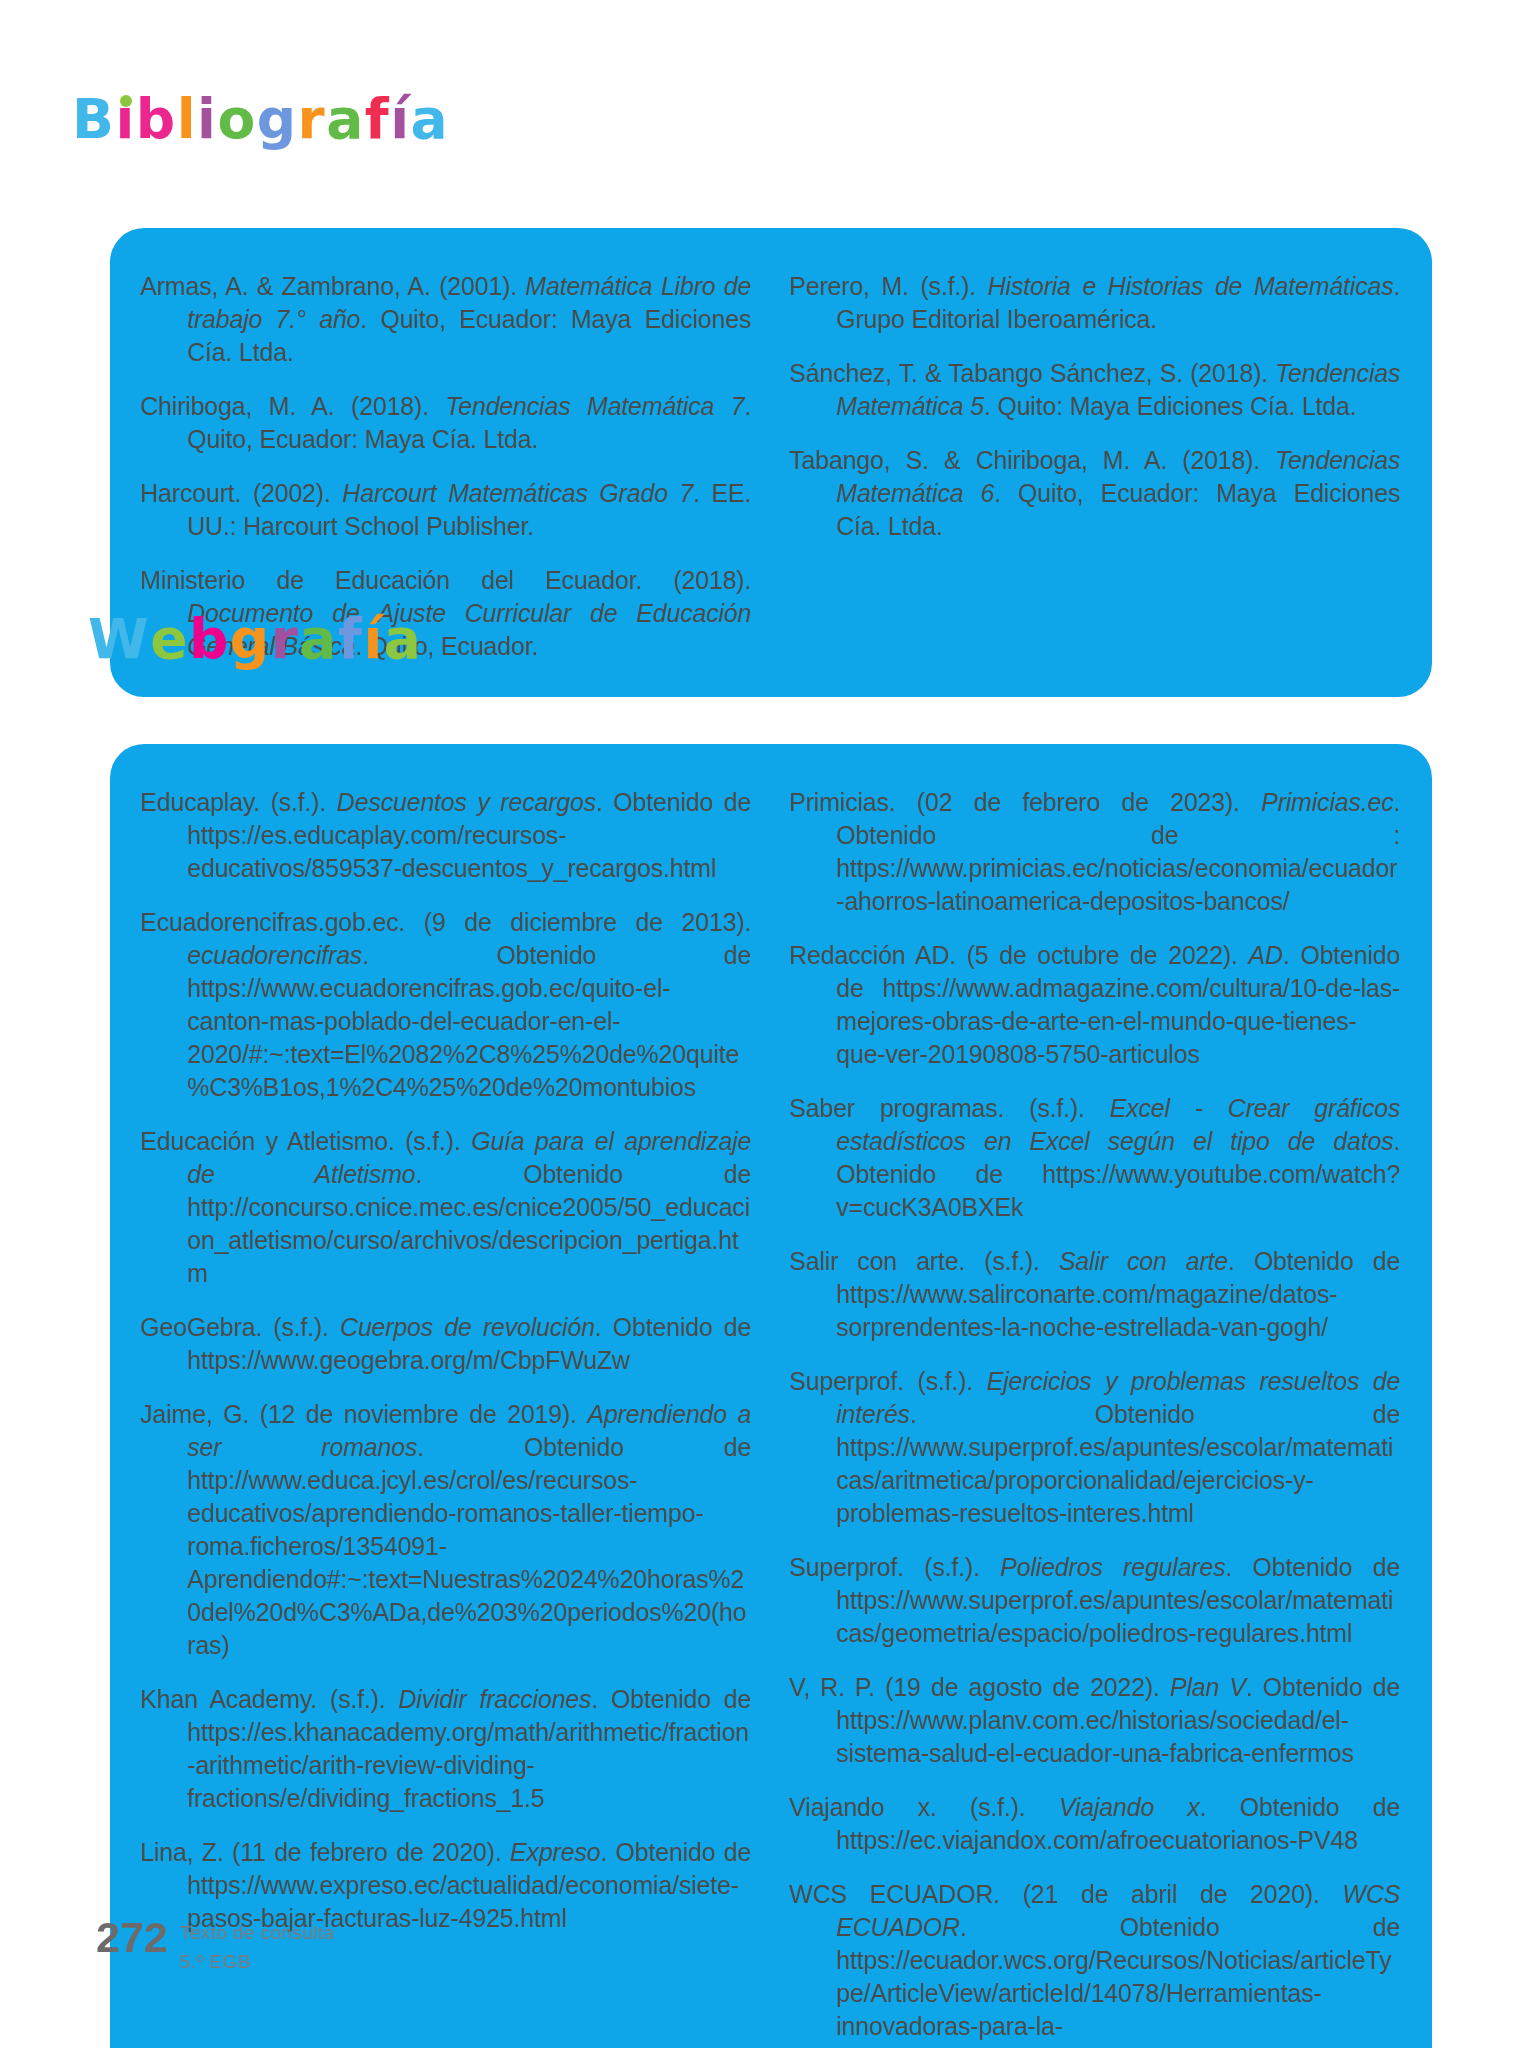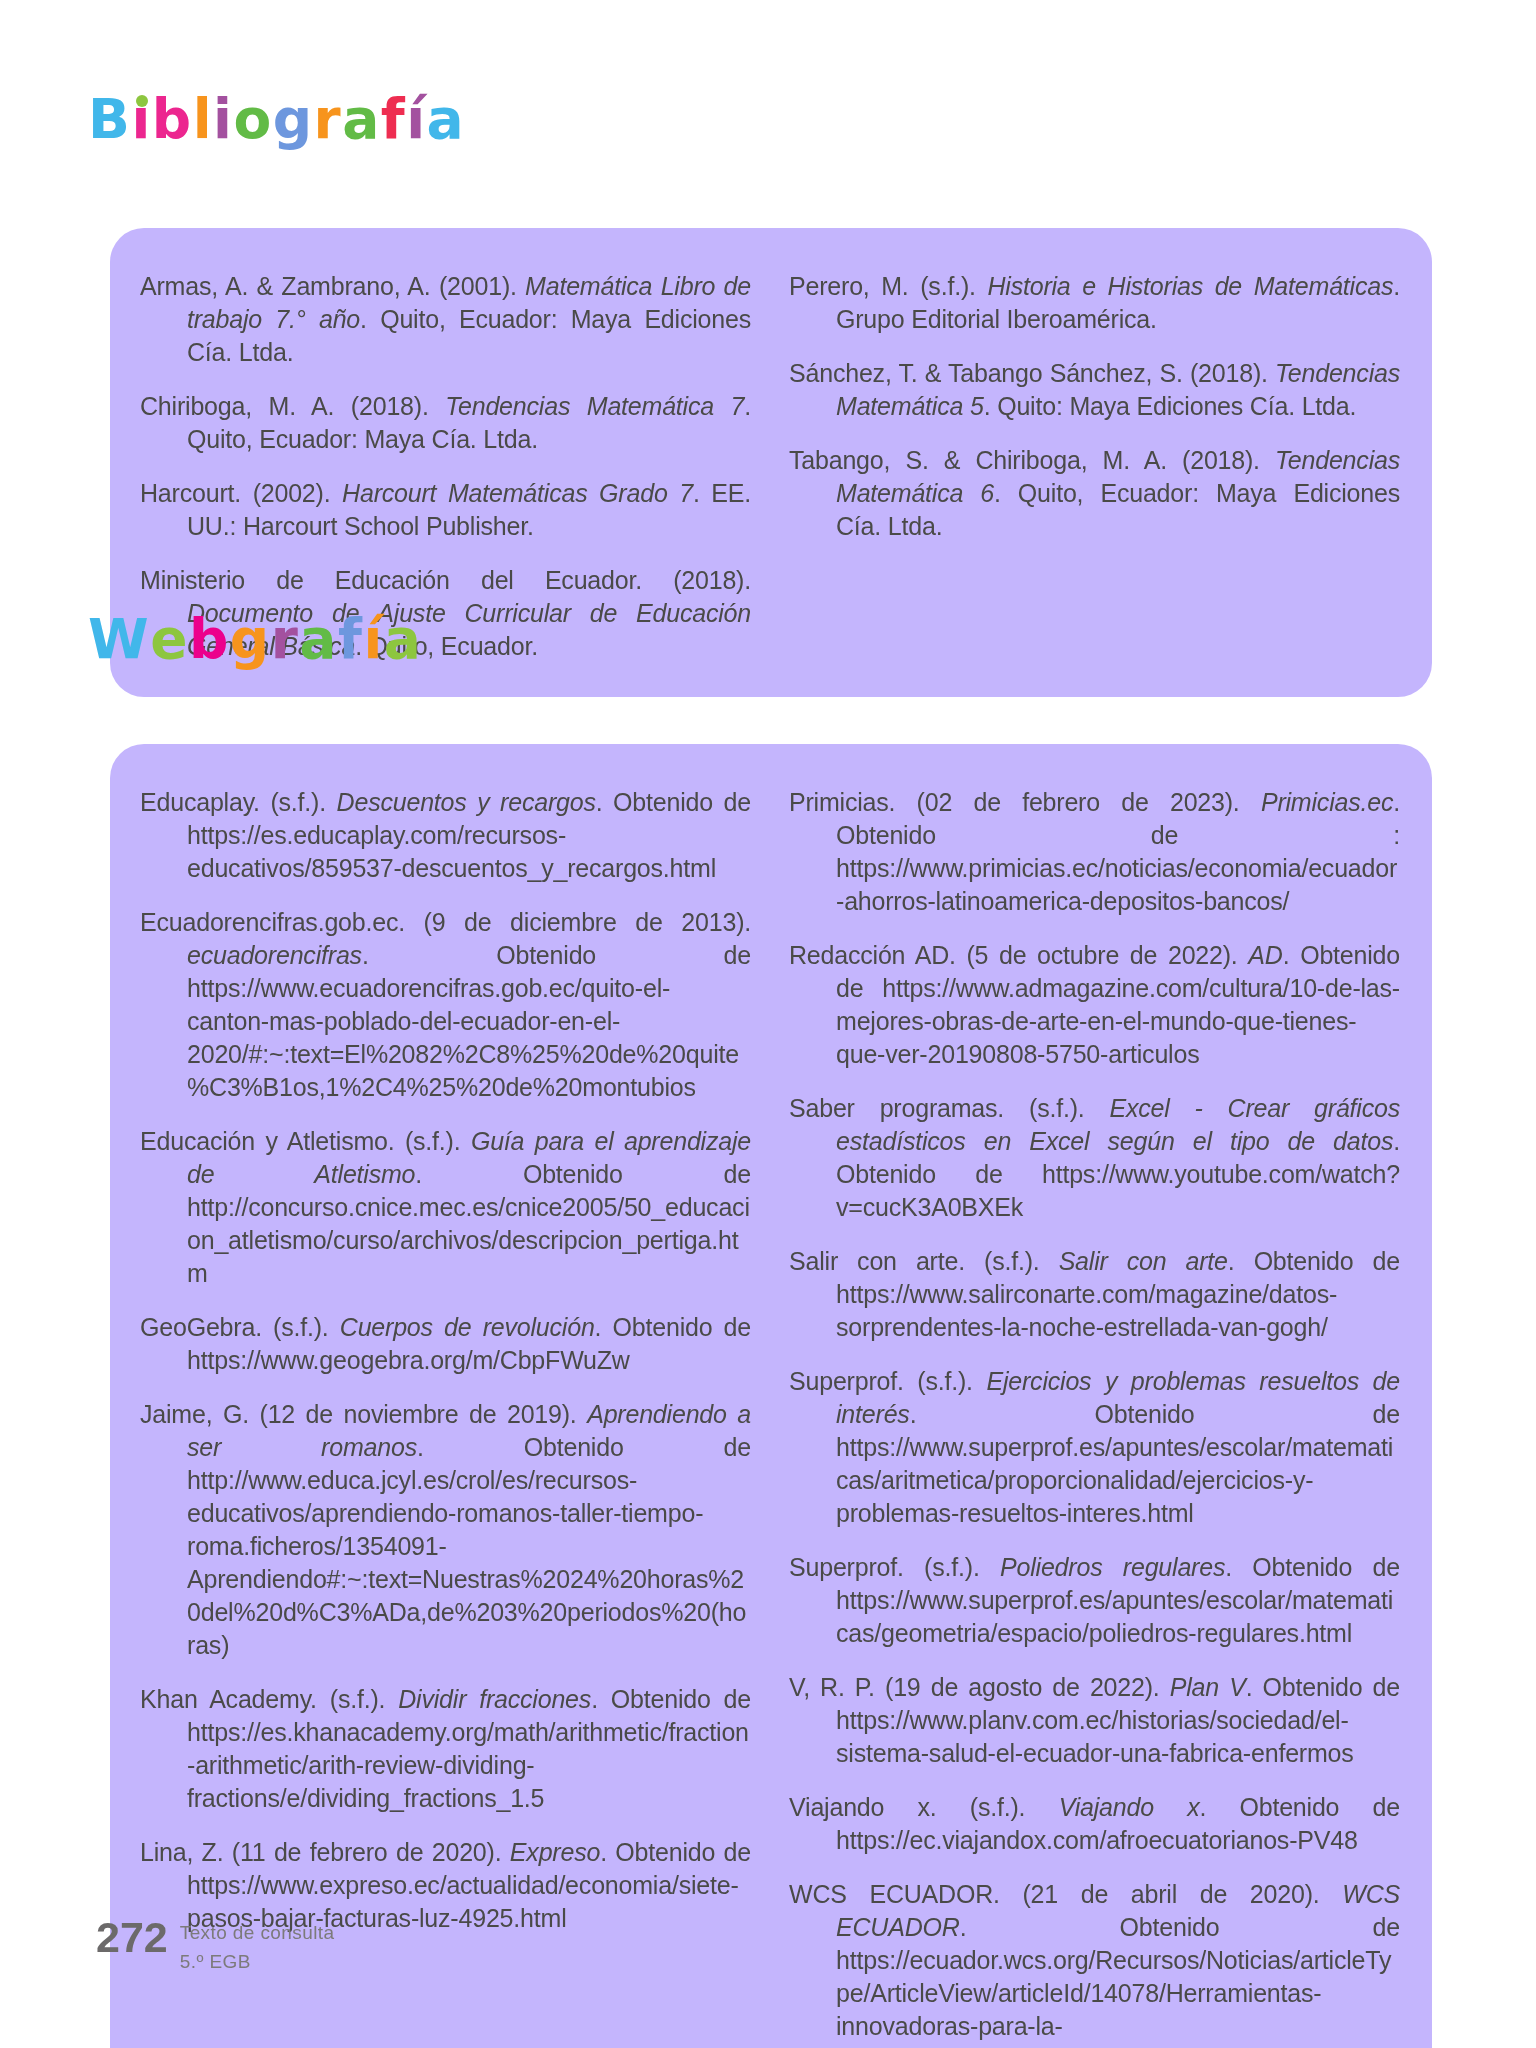--- a/index.html
+++ b/index.html
@@ -5,31 +5,31 @@
   html,body{margin:0;padding:0;}
   body{
     width:1536px;height:2048px;background:#ffffff;position:relative;
     font-family:"Liberation Sans", sans-serif;
   }
   .rainbow{
     position:absolute;margin:0;
     font-family:"DejaVu Sans", sans-serif;
     font-weight:800;font-size:55px;letter-spacing:1.5px;line-height:1;
   }
-  #biblio-title{left:88px;top:92px;}
+  #biblio-title{left:72px;top:92px;}
   #web-title{left:88px;top:612px;}
   .ltr{display:inline-block;}
   .ltr.dotted{position:relative;}
   .idot{
     position:absolute;left:50%;transform:translateX(-50%);
     top:3px;width:12px;height:12px;border-radius:50%;display:block;
   }
   .panel{
     position:absolute;left:110px;width:1322px;box-sizing:border-box;
-    background:#c4b5fd;border-radius:34px;
+    background:#0ea5e9;border-radius:34px;
     padding:42px 32px 34px 30px;
     display:flex;gap:38px;
   }
   #biblio-panel{top:228px;min-height:404px;}
   #web-panel{top:744px;min-height:1146px;}
   .col{flex:1;min-width:0;}
   .entry{
     font-size:25px;line-height:33px;color:#4a4a48;
     text-align:justify;margin:0 0 21px 0;
     padding-left:47px;text-indent:-47px;

